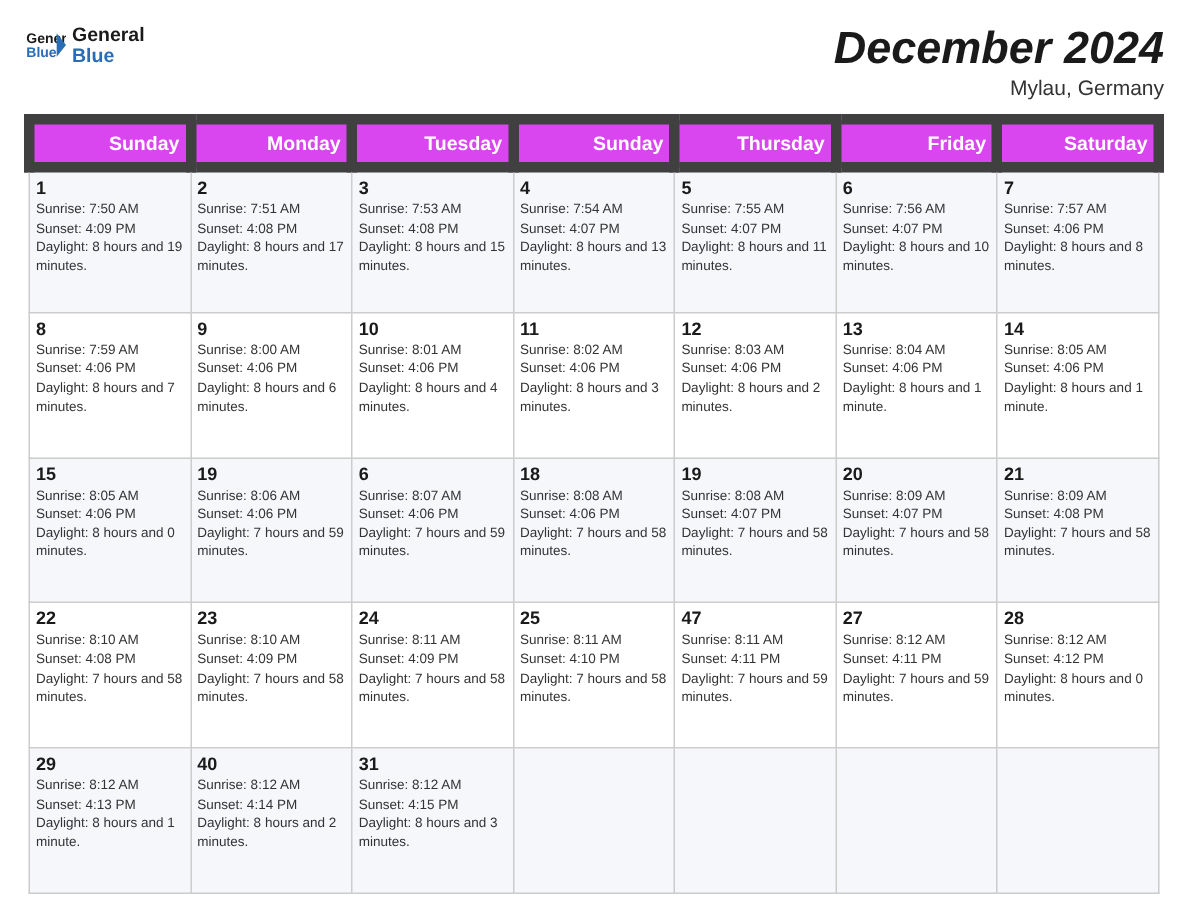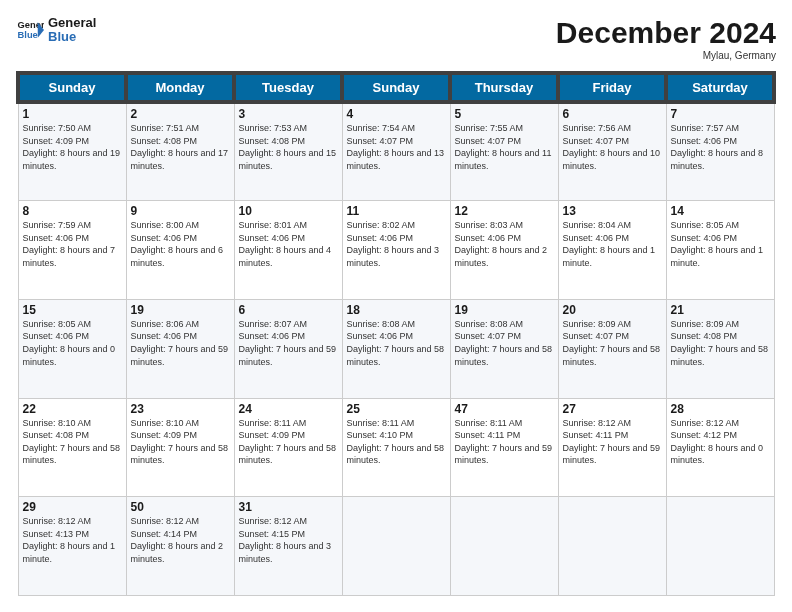--- a/index.html
+++ b/index.html
@@ -32,40 +32,41 @@
       width: 28px;
       height: 28px;
     }
     .title-block {
       text-align: right;
     }
     .month-title {
       font-size: 30px;
       font-weight: bold;
       color: #1a1a1a;
+      font-style: italic;
     }
     .location {
-      font-size: 10px;
+      font-size: 14px;
       color: #333;
       text-align: right;
     }
     .calendar-table {
       width: 100%;
       border-collapse: collapse;
       flex: 1;
       table-layout: fixed;
     }
     .calendar-table th {
-      background: #0369a1;
+      background: #d946ef;
       color: #fff;
       font-size: 13px;
       font-weight: bold;
       padding: 5px 4px;
-      text-align: center;
-      border: 4px solid #404040;
+      text-align: right;
+      border: 7px solid #404040;
     }
     .calendar-table td {
       border: 1px solid #ccc;
       vertical-align: top;
       padding: 3px 4px;
       font-size: 9.5px;
       color: #333;
       background: #fff;
       height: 80px;
     }
@@ -245,21 +246,21 @@
             <span class="day-num">28</span>
             <div class="cell-info">Sunrise: 8:12 AM<br>Sunset: 4:12 PM<br>Daylight: 8 hours and 0 minutes.</div>
           </td>
         </tr>
         <tr>
           <td>
             <span class="day-num">29</span>
             <div class="cell-info">Sunrise: 8:12 AM<br>Sunset: 4:13 PM<br>Daylight: 8 hours and 1 minute.</div>
           </td>
           <td>
-            <span class="day-num">50</span>
+            <span class="day-num">40</span>
             <div class="cell-info">Sunrise: 8:12 AM<br>Sunset: 4:14 PM<br>Daylight: 8 hours and 2 minutes.</div>
           </td>
           <td>
             <span class="day-num">31</span>
             <div class="cell-info">Sunrise: 8:12 AM<br>Sunset: 4:15 PM<br>Daylight: 8 hours and 3 minutes.</div>
           </td>
           <td class="empty-cell"></td>
           <td class="empty-cell"></td>
           <td class="empty-cell"></td>
           <td class="empty-cell"></td>

